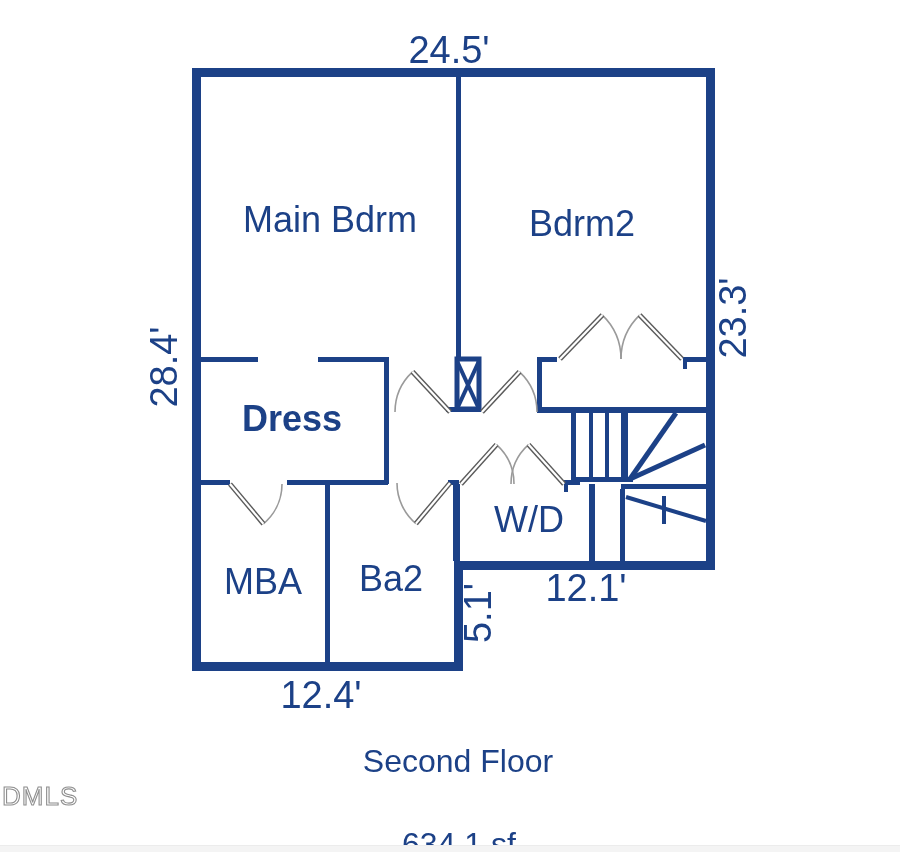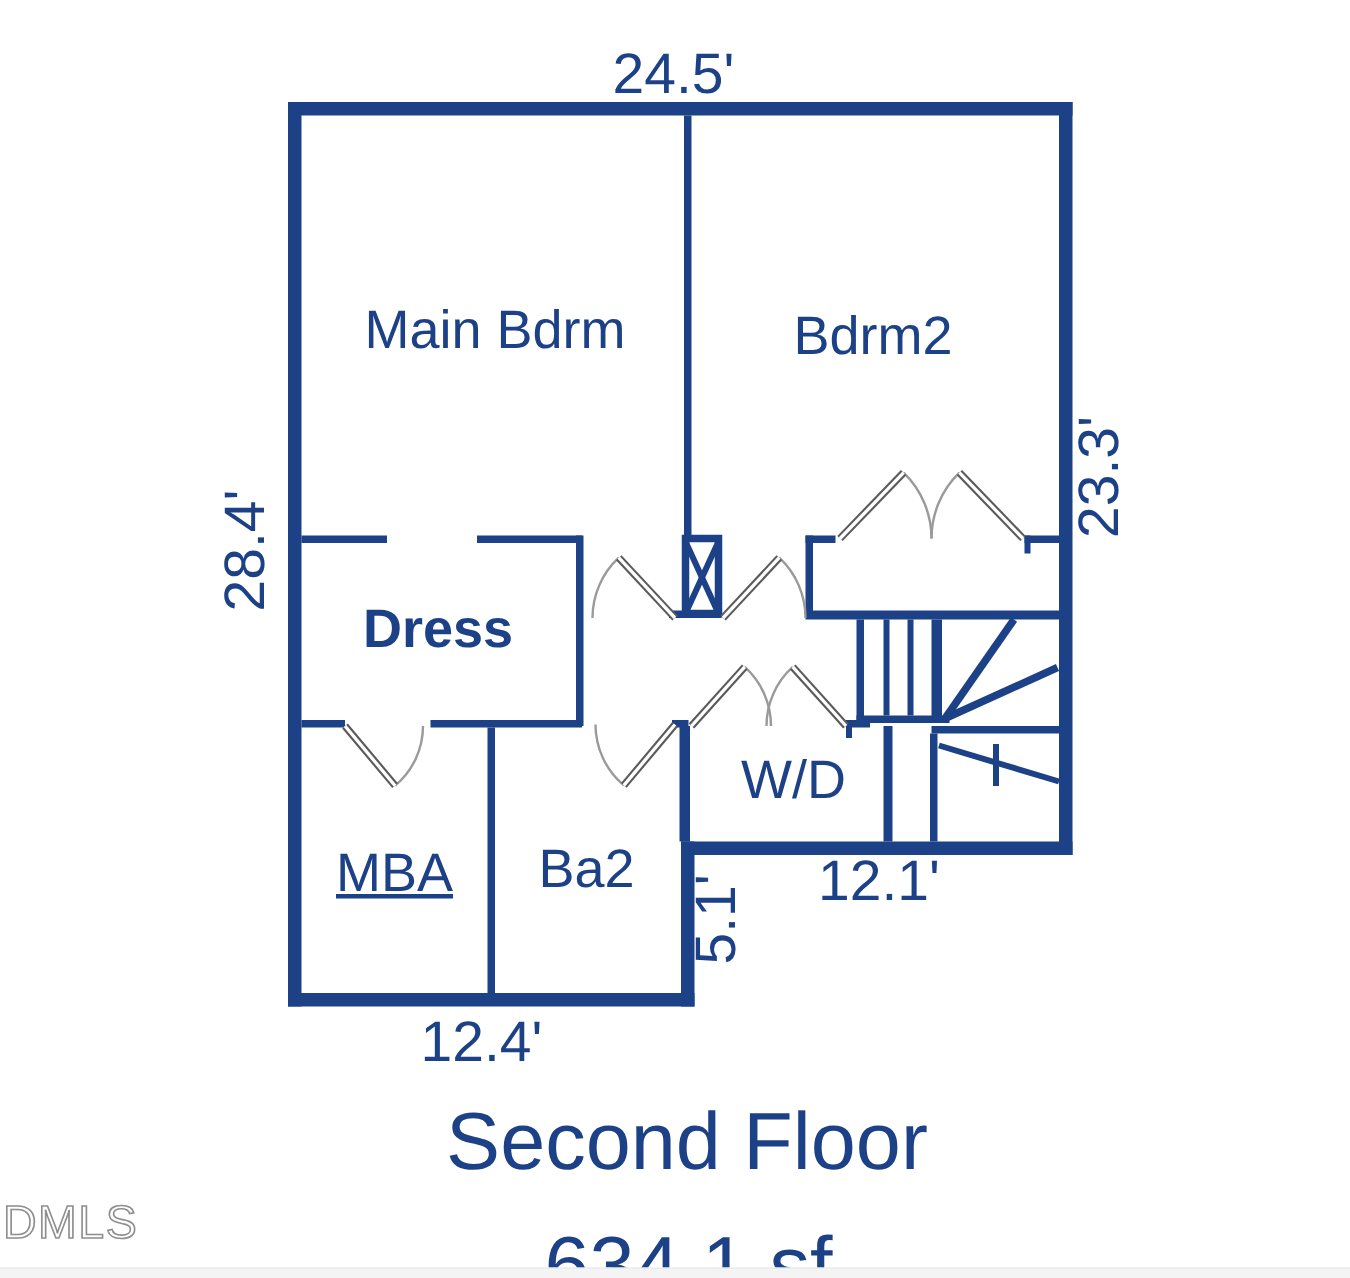--- a/index.html
+++ b/index.html
@@ -7,23 +7,23 @@
     position:relative;width:900px;height:852px;background:#ffffff;overflow:hidden;
     font-family:"Liberation Sans",sans-serif;
   }
   .lbl{
     position:absolute;color:#1c4187;white-space:nowrap;
     transform:translate(-50%,-50%);line-height:1;
   }
   .lbl.rot{transform:translate(-50%,-50%) rotate(-90deg);}
   .room{font-size:36px;}
   .dim{font-size:38px;}
-  .cap{font-size:54px;}
+  .cap{font-size:32px;}
   #watermark{
-    position:absolute;left:2px;top:797px;font-size:31px;letter-spacing:1px;
+    position:absolute;left:2px;top:781px;font-size:26px;letter-spacing:1px;
     color:#ababab;transform:none;
   }
   @supports (-webkit-text-stroke: 1px #888){
     #watermark{color:rgba(255,255,255,0);-webkit-text-stroke:1.1px #8f8f8f;}
   }
   #bottom-strip{
     position:absolute;left:0;top:845px;width:900px;height:7px;
     background:#f4f4f4;border-top:1px solid #ececec;
   }
   svg{position:absolute;left:0;top:0;}
@@ -114,21 +114,21 @@
       <line x1="560" y1="359" x2="602.4" y2="315.1"></line>
       <line x1="682" y1="359" x2="639.6" y2="315.1"></line>
       <line x1="461" y1="484" x2="496.5" y2="444.6"></line>
       <line x1="564" y1="484" x2="528.5" y2="444.6"></line>
     </g>
   </svg>
 
   <div class="lbl room" style="left:330px;top:220px;">Main Bdrm</div>
   <div class="lbl room" style="left:582px;top:224px;">Bdrm2</div>
   <div class="lbl room" style="left:292px;top:419px;font-weight:bold;">Dress</div>
-  <div class="lbl room" style="left:263px;top:582px;text-decoration:underline;">MBA</div>
+  <div class="lbl room" style="left:263px;top:582px;">MBA</div>
   <div class="lbl room" style="left:391px;top:579px;">Ba2</div>
   <div class="lbl room" style="left:529px;top:520px;">W/D</div>
 
   <div class="lbl dim" style="left:449px;top:38px;margin-top:12px;">24.5'</div>
   <div class="lbl dim rot" style="left:164px;top:367px;">28.4'</div>
   <div class="lbl dim rot" style="left:733px;top:318px;">23.3'</div>
   <div class="lbl dim" style="left:321px;top:695px;">12.4'</div>
   <div class="lbl dim rot" style="left:478px;top:613px;">5.1'</div>
   <div class="lbl dim" style="left:586px;top:588px;">12.1'</div>
 

